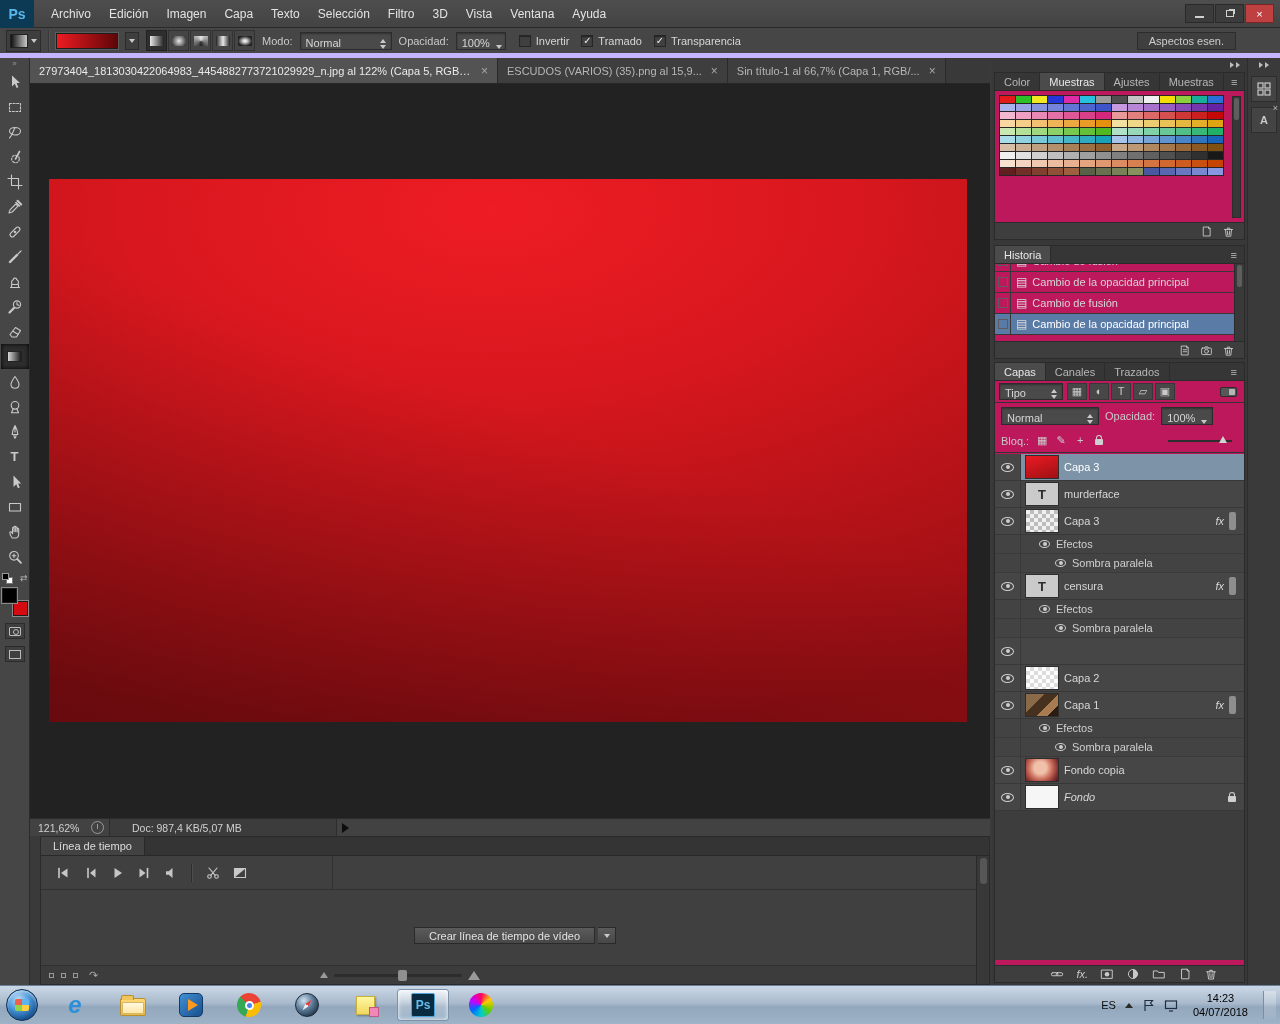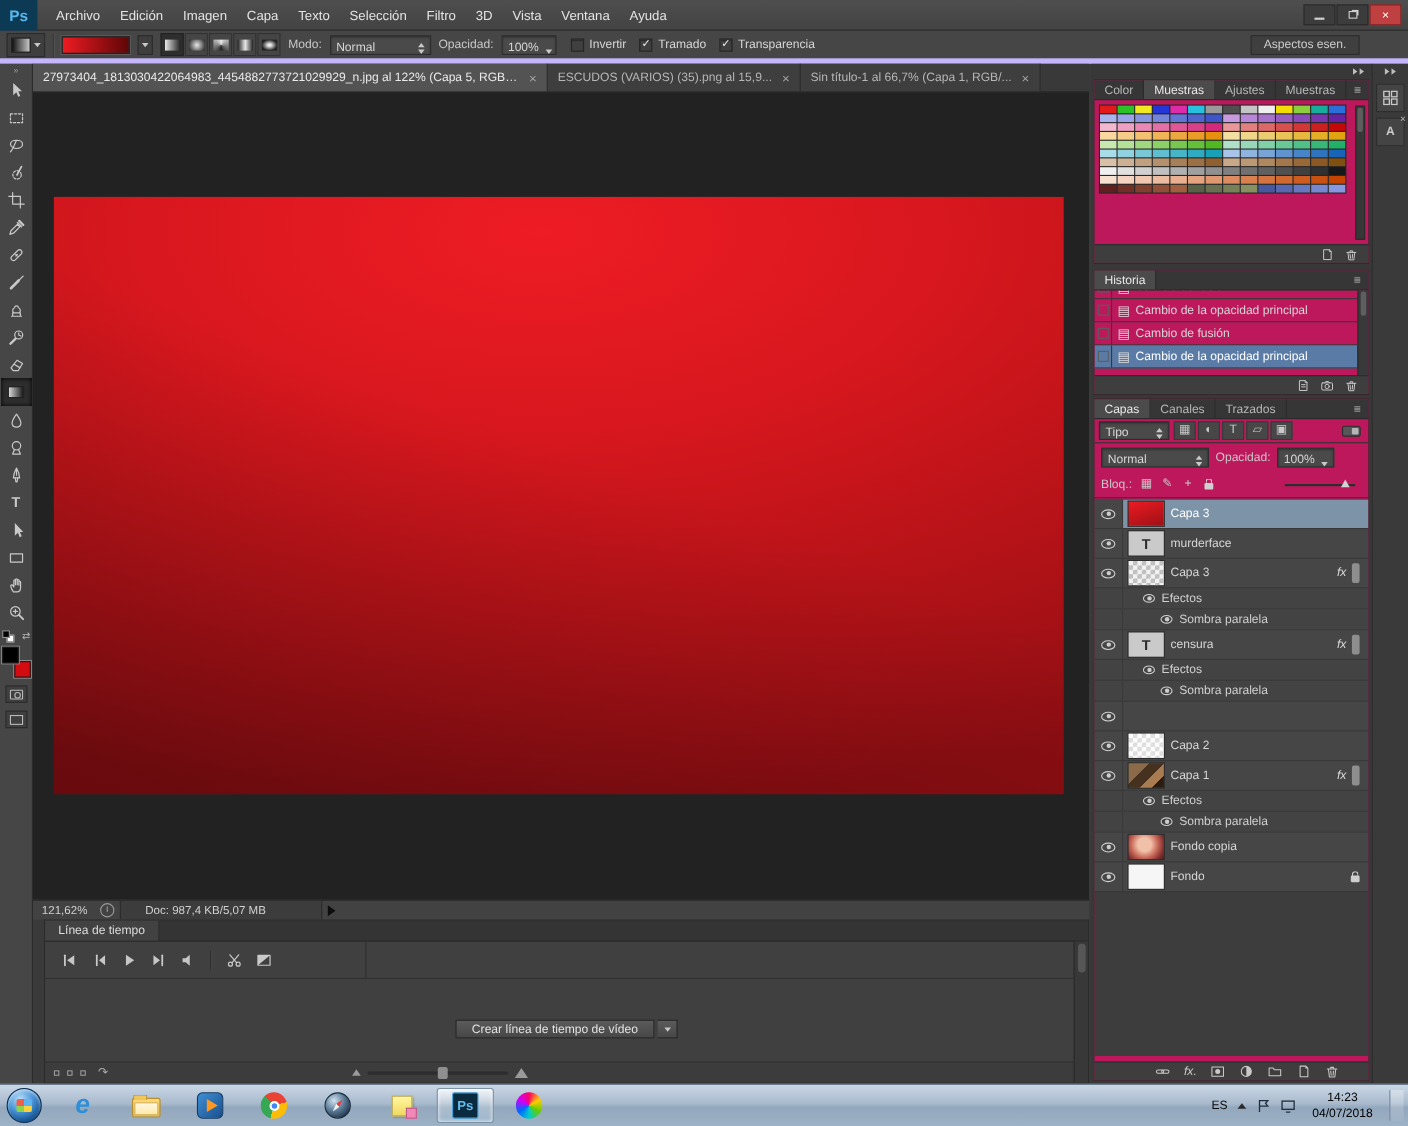--- a/index.html
+++ b/index.html
@@ -94,21 +94,21 @@
   .doc-image{position:absolute;left:19px;top:95px;width:918px;height:543px;
              background:linear-gradient(200deg,rgba(0,0,0,0) 45%,rgba(0,0,0,.28) 100%),
                         radial-gradient(115% 95% at 48% 6%,#ee1c24 0%,#d8171e 35%,#b01217 72%,#8f0e13 100%)}
 
   
   .statusbar{position:absolute;top:818px;left:30px;width:960px;height:18px;background:#424242;border-top:1px solid #2c2c2c;
              display:flex;align-items:center;font-size:10.5px;color:#d0d0d0}
   .zoom-box{width:56px;padding-left:8px}
   .status-ico{width:13px;height:13px;border-radius:50%;border:1px solid #9a9a9a;margin:0 5px;position:relative}
   .status-ico::after{content:"";position:absolute;left:5px;top:2px;width:1px;height:5px;background:#9a9a9a}
-  .doc-box{width:184px;height:100%;display:flex;align-items:center;padding-left:22px;background:#3c3c3c;
+  .doc-box{width:228px;height:100%;display:flex;align-items:center;padding-left:22px;background:#3c3c3c;
            border-left:1px solid #2c2c2c;border-right:1px solid #2c2c2c}
   .status-flyout{width:0;height:0;border-top:5px solid transparent;border-bottom:5px solid transparent;
                  border-left:7px solid #0d0d0d;margin-left:5px}
 
   
   .timeline{position:absolute;top:836px;left:40px;width:950px;height:149px;background:#404040;border:1px solid #2a2a2a}
   .tl-tabrow{height:19px;background:#343434;border-bottom:1px solid #292929;display:flex}
   .tl-tab{background:#424242;padding:0 12px;line-height:19px;border-right:1px solid #292929;color:#dcdcdc}
   .tl-row1{display:flex;height:34px;border-bottom:1px solid #303030}
   .tl-transport{width:292px;display:flex;align-items:center;padding-left:8px;border-right:1px solid #303030;height:100%}
@@ -188,21 +188,21 @@
   .thumb-red{background:linear-gradient(160deg,#ec1b22,#9c1015)}
   .thumb-checker,.thumb-checker-light{background-image:linear-gradient(45deg,#bdbdbd 25%,transparent 25%,transparent 75%,#bdbdbd 75%),
       linear-gradient(45deg,#bdbdbd 25%,#f1f1f1 25%,#f1f1f1 75%,#bdbdbd 75%);background-size:8px 8px;background-position:0 0,4px 4px}
   .thumb-checker-light{background-image:linear-gradient(45deg,#dcdcdc 25%,transparent 25%,transparent 75%,#dcdcdc 75%),
       linear-gradient(45deg,#dcdcdc 25%,#fcfcfc 25%,#fcfcfc 75%,#dcdcdc 75%)}
   .thumb-text{background:#cacaca;color:#2c2c2c;display:flex;align-items:center;justify-content:center;font-weight:bold;font-size:13px}
   .thumb-image-warm{background:linear-gradient(135deg,#8a6a48 0 35%,#46301e 35% 60%,#a87c50 60% 80%,#2a1c10 80%)}
   .thumb-image-portrait{background:radial-gradient(circle at 45% 40%,#f0c0a8 0 28%,#c86858 55%,#803030 80%,#501818)}
   .thumb-white{background:#f6f6f6}
   .l-name{white-space:nowrap;overflow:hidden;text-overflow:ellipsis}
-  .l-name.italic{}
+  .l-name.italic{font-style:italic}
   .l-right{margin-left:auto;display:flex;align-items:center;gap:5px;padding-right:3px}
   .fx-label{font-style:italic;color:#d6d6d6}
   .fx-chev{width:7px;height:18px;background:#8e8e8e;border-radius:2px}
   .lsub{height:19px;display:flex;align-items:stretch;border-bottom:1px solid #3a3a3a;background:#434343}
   .lsub .l-eye-col{width:26px;flex:none;border-right:1px solid #393939}
   .lsub .sub-inner{display:flex;align-items:center;gap:6px;flex:1}
   .lsub.efectos .sub-inner{padding-left:18px}
   .lsub.sombra .sub-inner{padding-left:34px}
   .sub-label{color:#cfcfcf}
 

